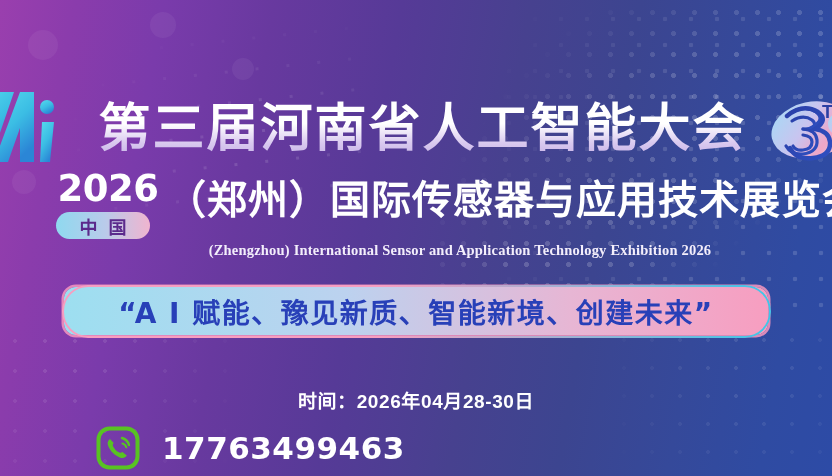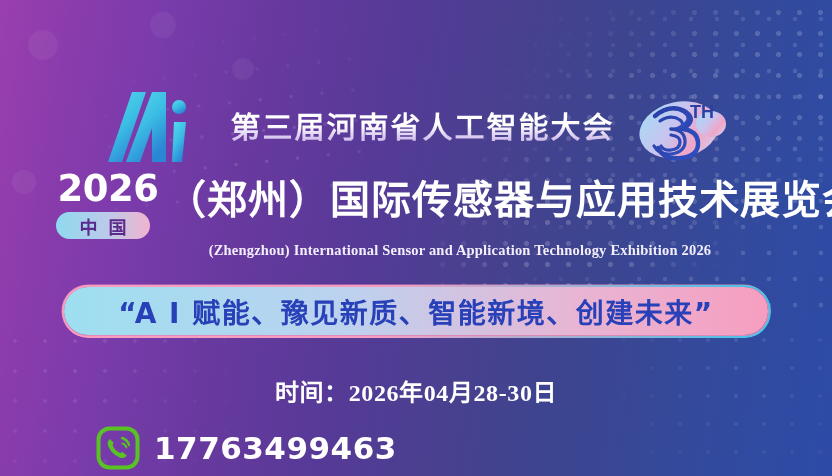--- a/index.html
+++ b/index.html
@@ -71,21 +71,21 @@
 
   
   .row-title{
     position:absolute;left:0;top:82px;width:832px;height:92px;
     display:flex;align-items:center;justify-content:center;gap:18px;
   }
   .ai-logo{width:86px;height:80px;flex:0 0 auto;}
 
   .title-block{display:flex;flex-direction:column;align-items:center;}
   .title-cn{
-    font-size:30px;font-weight:bold;letter-spacing:2px;line-height:1.05;
+    font-size:52px;font-weight:bold;letter-spacing:2px;line-height:1.05;
     background:linear-gradient(180deg,#ffffff 0%,#ffffff 42%,#d9c9ef 78%,#c9b6e8 100%);
     -webkit-background-clip:text;background-clip:text;
     color:transparent;-webkit-text-fill-color:transparent;
     white-space:nowrap;
     font-family:"DejaVu Sans","Liberation Sans",sans-serif;
     margin-left:21px;
   }
   .title-en{
     margin-top:4px;
     font-size:12.6px;letter-spacing:1.15px;color:#cfc5e8;white-space:nowrap;
@@ -115,21 +115,21 @@
   .sensor-en{
     position:absolute;left:0;top:72px;width:832px;text-align:center;
     font-size:14.5px;font-weight:bold;color:#f3eefb;letter-spacing:.2px;white-space:nowrap;
     font-family:"Liberation Serif","DejaVu Serif",serif;
     margin-left:44px;
   }
 
   
   .slogan-wrap{
     position:absolute;left:64px;top:287px;width:704px;height:48px;
-    border-radius:24px;
+    border-radius:12px;
     background:linear-gradient(90deg,#9ddff0 0%,#bcd2ef 40%,#e7b6d4 72%,#f79ec0 100%);
     display:flex;align-items:center;justify-content:center;
     box-shadow:0 0 0 2.5px rgba(247,150,190,.85);
     text-align:center;
   }
   .slogan-wrap::after{
     content:"";position:absolute;inset:-2.5px;border-radius:26px;
     border:2.5px solid transparent;
     background:linear-gradient(90deg,#f79ec0 0%,#f79ec0 45%,#3fc6e8 100%) border-box;
     -webkit-mask:linear-gradient(#000 0 0) padding-box,linear-gradient(#000 0 0);
@@ -141,28 +141,29 @@
     font-size:28px;font-weight:bold;color:#2840b8;letter-spacing:1.5px;white-space:nowrap;
     font-family:"DejaVu Sans","Liberation Sans",sans-serif;
   }
 
   
   .info-row{
     position:absolute;left:0;top:373px;width:832px;
     display:flex;justify-content:center;gap:72px;
   }
   .info-item{
-    font-size:24px;font-weight:bold;color:#ffffff;letter-spacing:.6px;white-space:nowrap;
-    font-family:Liberation Serif, serif;
+    font-size:19px;font-weight:bold;color:#ffffff;letter-spacing:.6px;white-space:nowrap;
+    font-family:Liberation Sans, sans-serif;
+    margin-top:13px;
   }
 
   
   .phone-row{
     position:absolute;left:96px;top:426px;
-    display:flex;align-items:center;gap:14px;
+    display:flex;align-items:center;gap:22px;
   }
   .phone-icon{width:44px;height:44px;flex:0 0 auto;}
   .phone-num{
     font-size:31px;font-weight:bold;color:#ffffff;letter-spacing:.5px;
     font-family:"DejaVu Sans","Liberation Sans",sans-serif;
   }
 </style>
 </head>
 <body>
 

